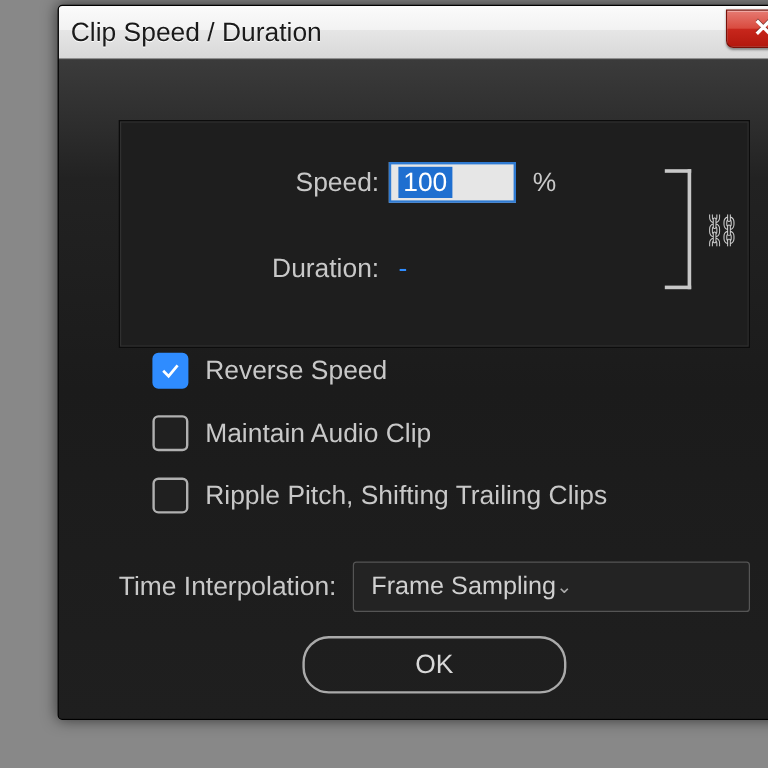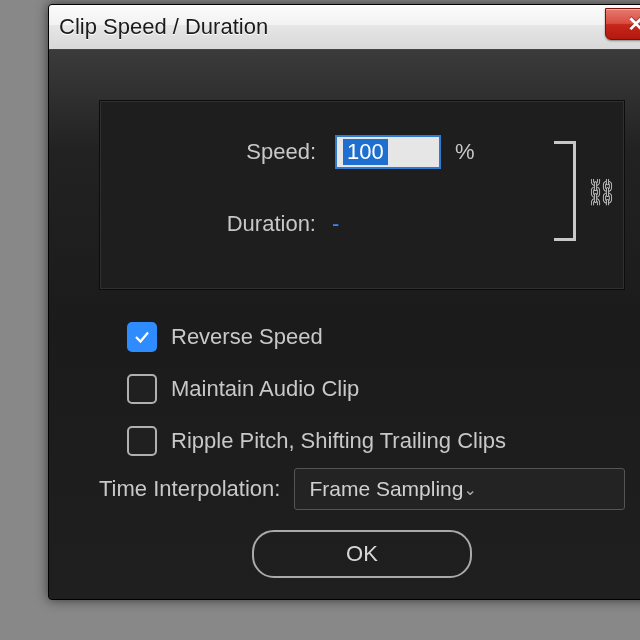--- a/index.html
+++ b/index.html
@@ -84,21 +84,21 @@
     left: 0;
     right: 0;
     display: flex;
     align-items: center;
   }
   .speed-label {
     width: 216px;
     text-align: right;
     color: #c8c8c8;
     font-size: 22px;
-    padding-right: 19px;
+    padding-right: 8px;
   }
   .speed-input {
     width: 106px;
     height: 34px;
     background: #e6e6e6;
     border: 2px solid #2f7ad1;
     box-sizing: border-box;
     padding: 0 6px;
     display: flex;
     align-items: center;
@@ -164,21 +164,21 @@
     position: absolute;
     right: 6px;
     top: 78px;
     color: #d0d0d0;
     font-size: 26px;
     cursor: pointer;
     line-height: 1;
   }
   .checks {
     position: absolute;
-    top: 272px;
+    top: 244px;
     left: 78px;
     right: 50px;
   }
   .check-row {
     display: flex;
     align-items: center;
     margin-bottom: 22px;
     cursor: pointer;
   }
   .cbox {

